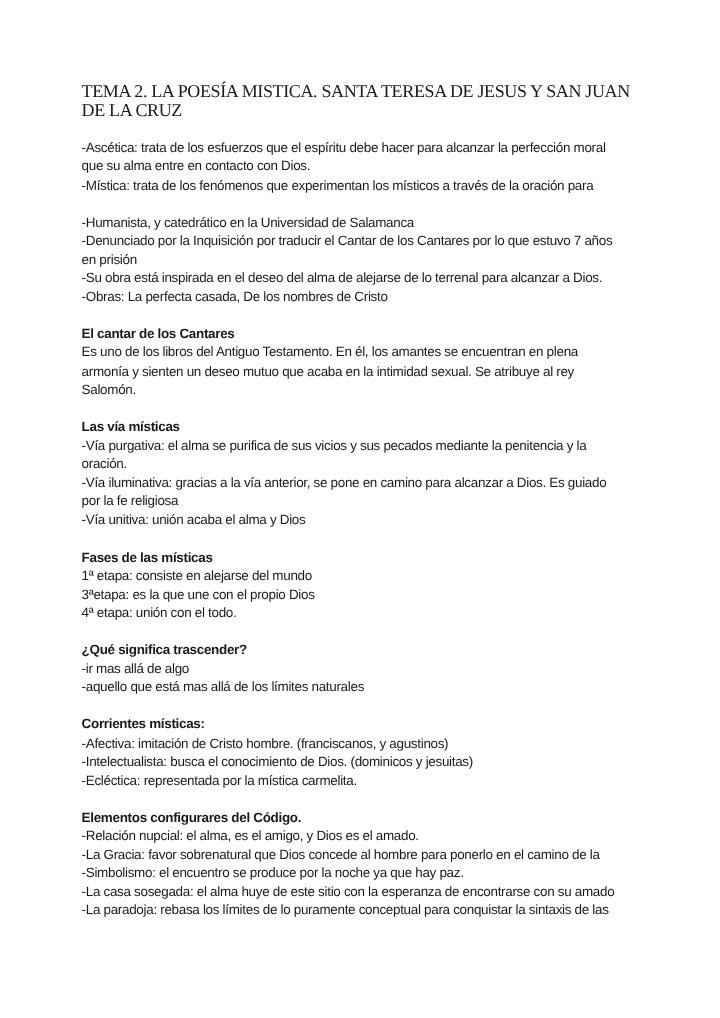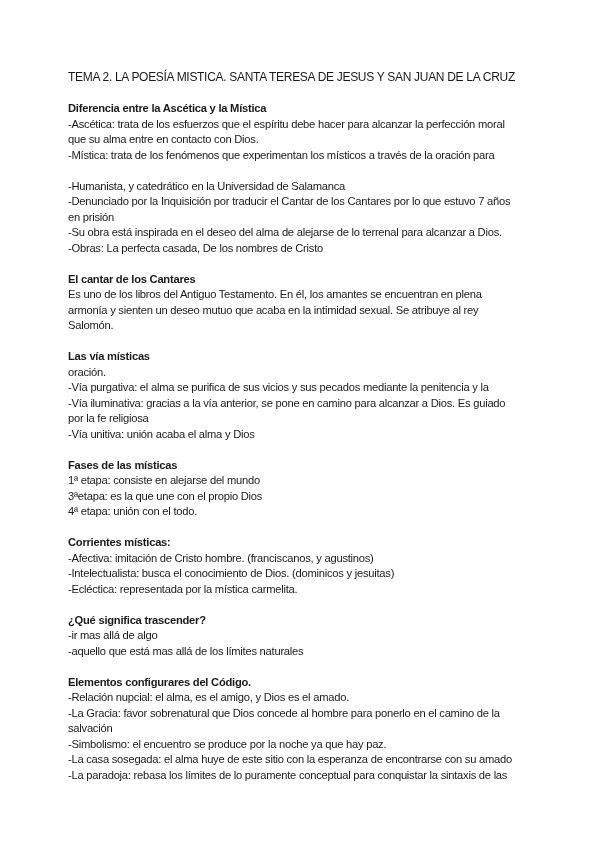--- a/index.html
+++ b/index.html
@@ -3,33 +3,32 @@
 <meta charset="utf-8">
 <style>
   html, body { margin: 0; padding: 0; background: #ffffff; }
   body { width: 600px; height: 848px; overflow: hidden; position: relative; }
   .page {
     position: absolute; left: 68px; top: 70px; width: 470px;
     font-family: "Liberation Sans", sans-serif;
     font-size: 11.2px; line-height: 15.5px; color: #1a1a1a;
     letter-spacing: -0.25px;
   }
-  .title { margin: 0 0 15.5px 0; font-weight: normal; font-size: 12px; line-height: 15.5px; letter-spacing: -0.3px; }
+  .title { margin: 0 0 15.5px 0; font-weight: normal; font-size: 15px; line-height: 15.5px; letter-spacing: -0.3px; font-family: Liberation Serif, serif; }
   .section { margin: 0 0 15.5px 0; }
   .heading { font-weight: bold; margin: 0; font-size: 11.2px; line-height: 15.5px; }
   .line { margin: 0; white-space: nowrap; }
 </style>
 </head>
 <body>
 
 <div class="page">
   <p class="title">TEMA 2. LA POESÍA MISTICA. SANTA TERESA DE JESUS Y SAN JUAN DE LA CRUZ</p>
 
   <div class="section">
-    <p class="heading">Diferencia entre la Ascética y la Mística</p>
     <p class="line">-Ascética: trata de los esfuerzos que el espíritu debe hacer para alcanzar la perfección moral</p>
     <p class="line">que su alma entre en contacto con Dios.</p>
     <p class="line">-Mística: trata de los fenómenos que experimentan los místicos a través de la oración para</p>
   </div>
 
   <div class="section">
     <p class="line">-Humanista, y catedrático en la Universidad de Salamanca</p>
     <p class="line">-Denunciado por la Inquisición por traducir el Cantar de los Cantares por lo que estuvo 7 años</p>
     <p class="line">en prisión</p>
     <p class="line">-Su obra está inspirada en el deseo del alma de alejarse de lo terrenal para alcanzar a Dios.</p>
@@ -38,49 +37,48 @@
 
   <div class="section">
     <p class="heading">El cantar de los Cantares</p>
     <p class="line">Es uno de los libros del Antiguo Testamento.  En él, los amantes se encuentran en plena</p>
     <p class="line">armonía y sienten un deseo mutuo que acaba en la intimidad sexual. Se atribuye al rey</p>
     <p class="line">Salomón.</p>
   </div>
 
   <div class="section">
     <p class="heading">Las vía místicas</p>
+    <p class="line">-Vía purgativa: el alma se purifica de sus vicios y sus pecados mediante la penitencia y la</p>
     <p class="line">oración.</p>
-    <p class="line">-Vía purgativa: el alma se purifica de sus vicios y sus pecados mediante la penitencia y la</p>
     <p class="line">-Vía iluminativa: gracias a la vía anterior, se pone en camino para alcanzar a Dios. Es guiado</p>
     <p class="line">por la fe religiosa</p>
     <p class="line">-Vía unitiva: unión acaba el alma y Dios</p>
   </div>
 
   <div class="section">
     <p class="heading">Fases de las místicas</p>
     <p class="line">1ª etapa: consiste en alejarse del mundo</p>
     <p class="line">3ªetapa: es la que une con el propio Dios</p>
     <p class="line">4ª etapa: unión con el todo.</p>
   </div>
 
   <div class="section">
+    <p class="heading">¿Qué significa trascender?</p>
+    <p class="line">-ir mas allá de algo</p>
+    <p class="line">-aquello que está mas allá de los límites naturales</p>
+  </div>
+
+  <div class="section">
     <p class="heading">Corrientes místicas:</p>
     <p class="line">-Afectiva: imitación de Cristo hombre.  (franciscanos, y agustinos)</p>
     <p class="line">-Intelectualista: busca el conocimiento de Dios.  (dominicos y jesuitas)</p>
     <p class="line">-Ecléctica: representada por la mística carmelita.</p>
   </div>
 
   <div class="section">
-    <p class="heading">¿Qué significa trascender?</p>
-    <p class="line">-ir mas allá de algo</p>
-    <p class="line">-aquello que está mas allá de los límites naturales</p>
-  </div>
-
-  <div class="section">
     <p class="heading">Elementos configurares del Código.</p>
     <p class="line">-Relación nupcial: el alma, es el amigo, y Dios es el amado.</p>
     <p class="line">-La Gracia: favor sobrenatural que Dios concede al hombre para ponerlo en el camino de la</p>
-    <p class="line">salvación</p>
     <p class="line">-Simbolismo: el encuentro se produce por la noche ya que hay paz.</p>
     <p class="line">-La casa sosegada: el alma huye de este sitio con la esperanza de encontrarse con su amado</p>
     <p class="line">-La paradoja: rebasa los límites de lo puramente conceptual para conquistar la sintaxis de las</p>
   </div>
 </div>
 
 </body></html>

